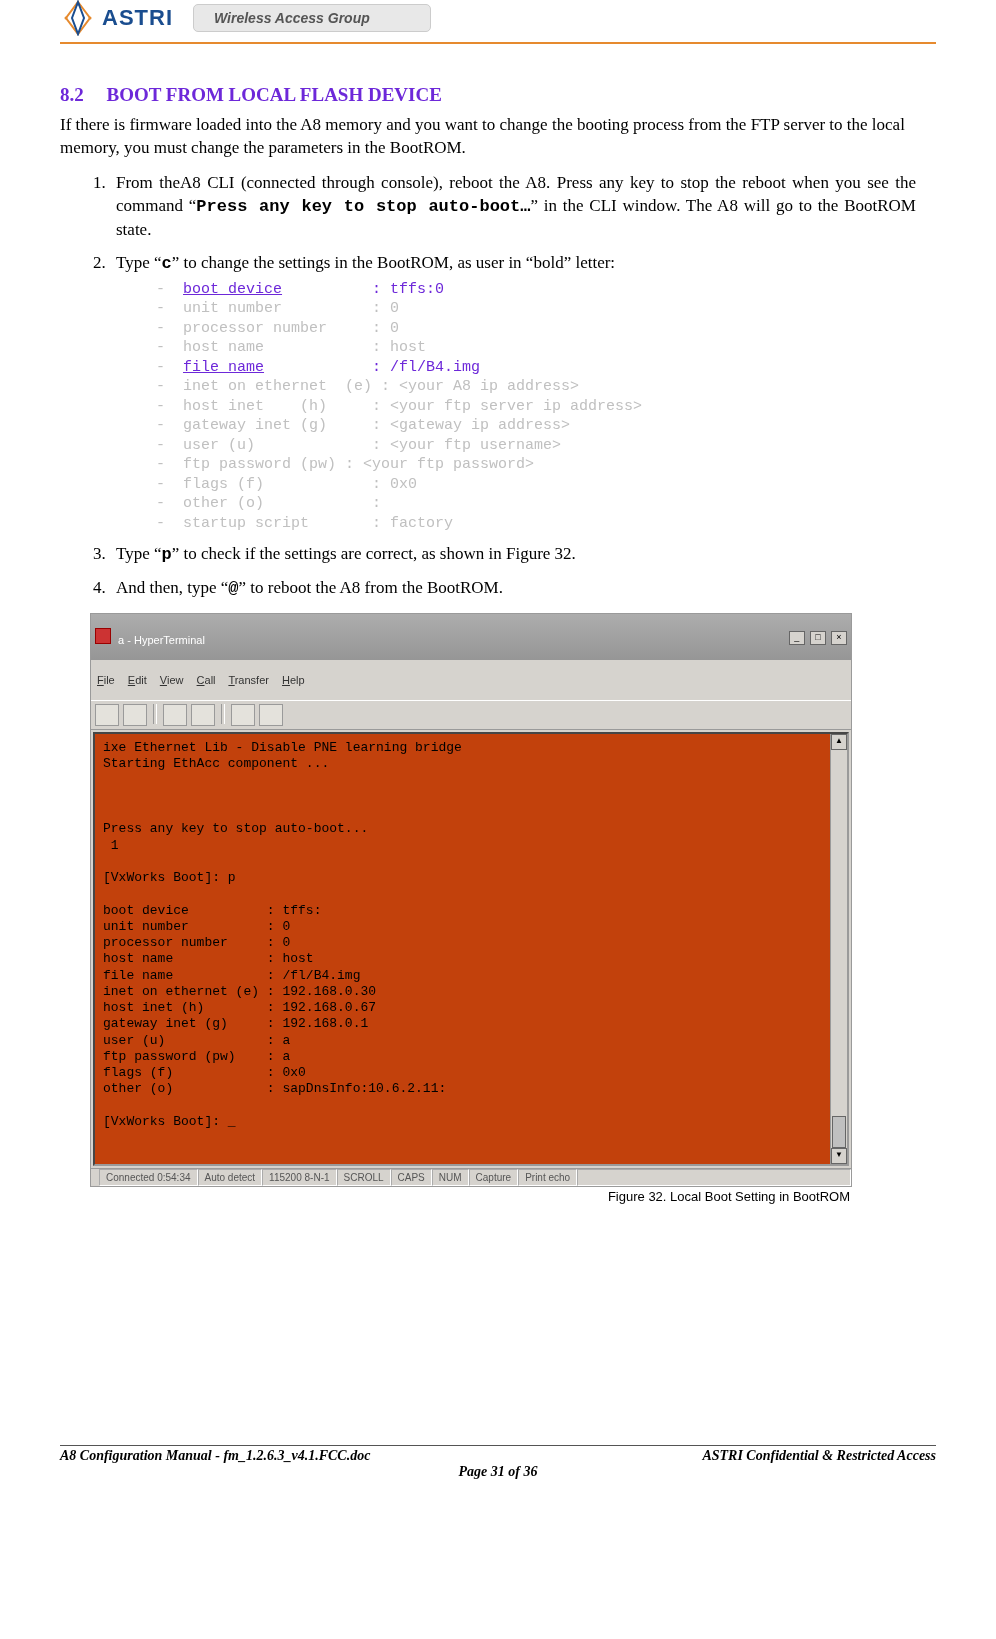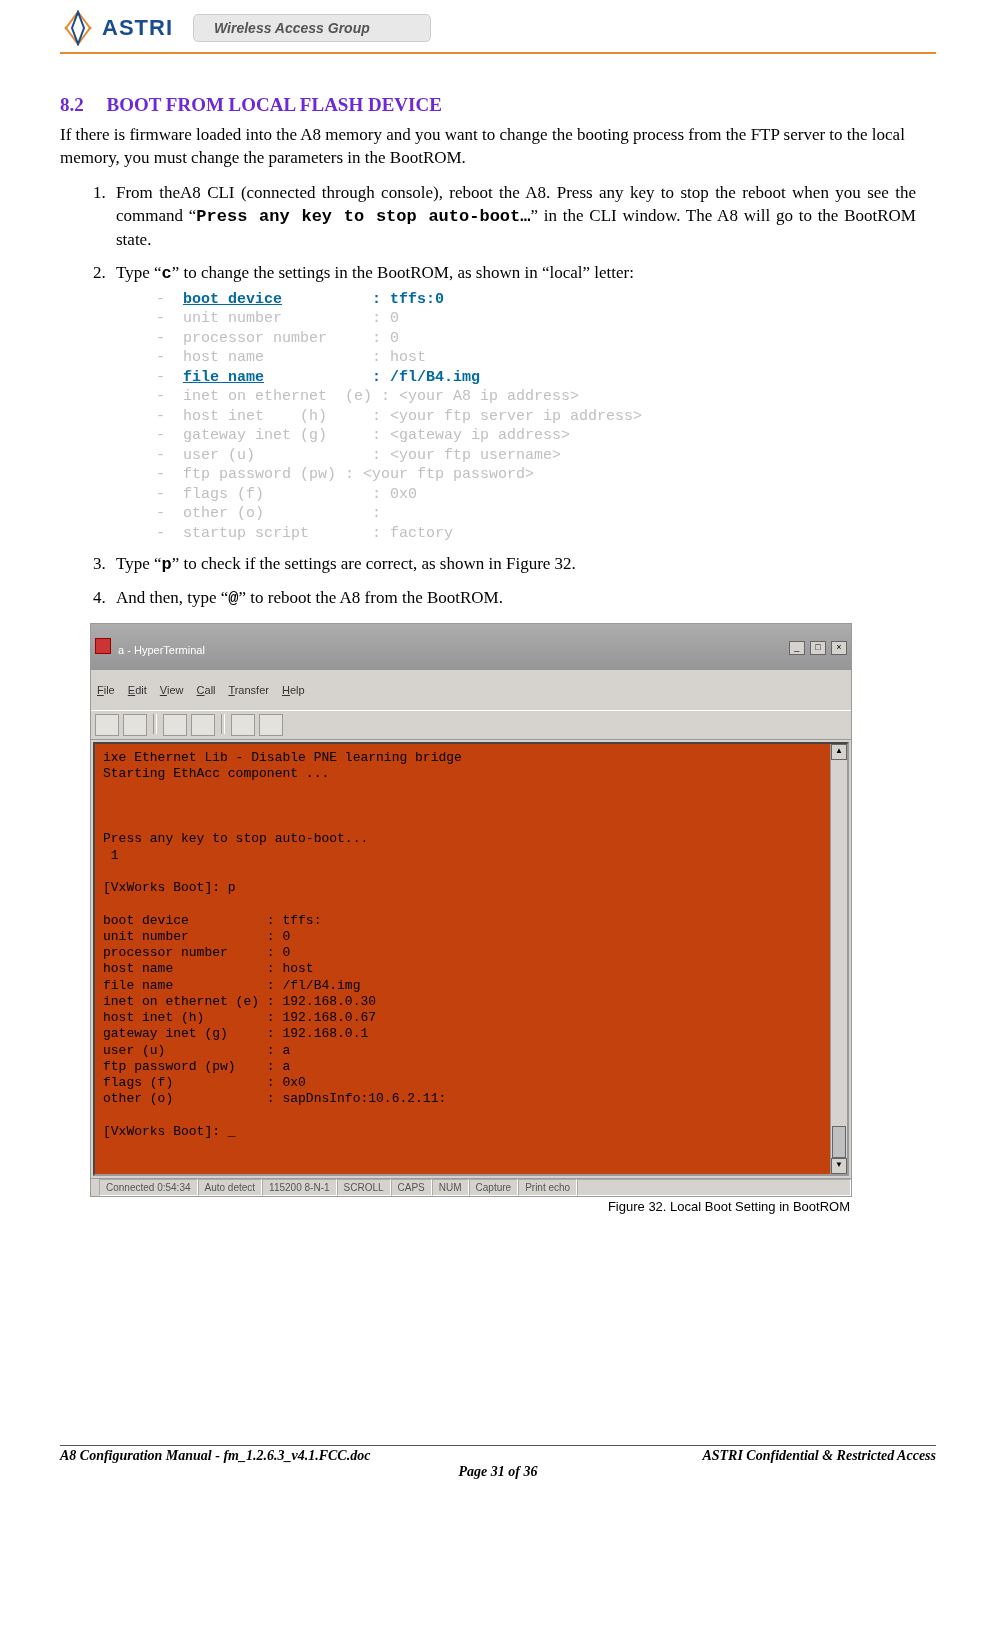--- a/index.html
+++ b/index.html
@@ -14,21 +14,20 @@
   .page {
     padding: 0 60px 30px 60px;
     min-height: 1500px;
     position: relative;
     box-sizing: border-box;
   }
   .header-bar {
     display: flex;
     align-items: center;
     gap: 20px;
-    padding-top: 10px;
   }
   .logo-astri {
     display: flex;
     align-items: center;
     gap: 6px;
   }
   .logo-mark {
     width: 36px;
     height: 36px;
     position: relative;
@@ -91,21 +90,21 @@
     font-weight: bold;
   }
   .boot-block {
     font-family: "Courier New", Courier, monospace;
     font-size: 15px;
     line-height: 1.3;
     margin: 4px 0 2px 40px;
     white-space: pre;
   }
   .boot-block .dim { color: #c0c0c0; }
-  .boot-block .bold { font-weight: bold; color: #0369a1; }
+  .boot-block .bold { font-weight: normal; color: #6d28d9; }
   .boot-block .underl { text-decoration: underline; }
   .figure-wrap {
     margin-top: 12px;
     margin-left: 30px;
   }
   .ht-window {
     width: 760px;
     border: 1px solid #9a9a9a;
     background: #d6d3ce;
     font-family: Tahoma, Arial, sans-serif;
@@ -239,21 +238,21 @@
     <span class="title">BOOT FROM LOCAL FLASH DEVICE</span>
   </div>
 
   <p class="intro">If there is firmware loaded into the A8 memory and you want to change the booting process from the FTP server to the local memory, you must change the parameters in the BootROM.</p>
 
   <ol class="steps">
     <li class="step-1">
       <span>From theA8 CLI (connected through console), reboot the A8. Press any key to stop the reboot when you see the command “</span><span class="code">Press any key to stop auto-boot…</span><span>” in the CLI window. The A8 will go to the BootROM state.</span>
     </li>
     <li>
-      <span>Type “</span><span class="code">c</span><span>” to change the settings in the BootROM, as shown in “local” letter:</span>
+      <span>Type “</span><span class="code">c</span><span>” to change the settings in the BootROM, as user in “bold” letter:</span>
       <div class="boot-block"><span class="dim">-  </span><span class="bold underl">boot device</span><span class="bold">          </span><span class="bold">: tffs:0</span>
 <span class="dim">-  </span><span class="dim">unit number</span><span class="dim">          </span><span class="dim">: 0</span>
 <span class="dim">-  </span><span class="dim">processor number</span><span class="dim">     </span><span class="dim">: 0</span>
 <span class="dim">-  </span><span class="dim">host name</span><span class="dim">            </span><span class="dim">: host</span>
 <span class="dim">-  </span><span class="bold underl">file name</span><span class="bold">            </span><span class="bold">: /fl/B4.img</span>
 <span class="dim">-  </span><span class="dim">inet on ethernet  (e)</span><span class="dim"> </span><span class="dim">: &lt;your A8 ip address&gt;</span>
 <span class="dim">-  </span><span class="dim">host inet    (h)</span><span class="dim">     </span><span class="dim">: &lt;your ftp server ip address&gt;</span>
 <span class="dim">-  </span><span class="dim">gateway inet (g)</span><span class="dim">     </span><span class="dim">: &lt;gateway ip address&gt;</span>
 <span class="dim">-  </span><span class="dim">user (u)</span><span class="dim">             </span><span class="dim">: &lt;your ftp username&gt;</span>
 <span class="dim">-  </span><span class="dim">ftp password (pw) : &lt;your ftp password&gt;</span>

